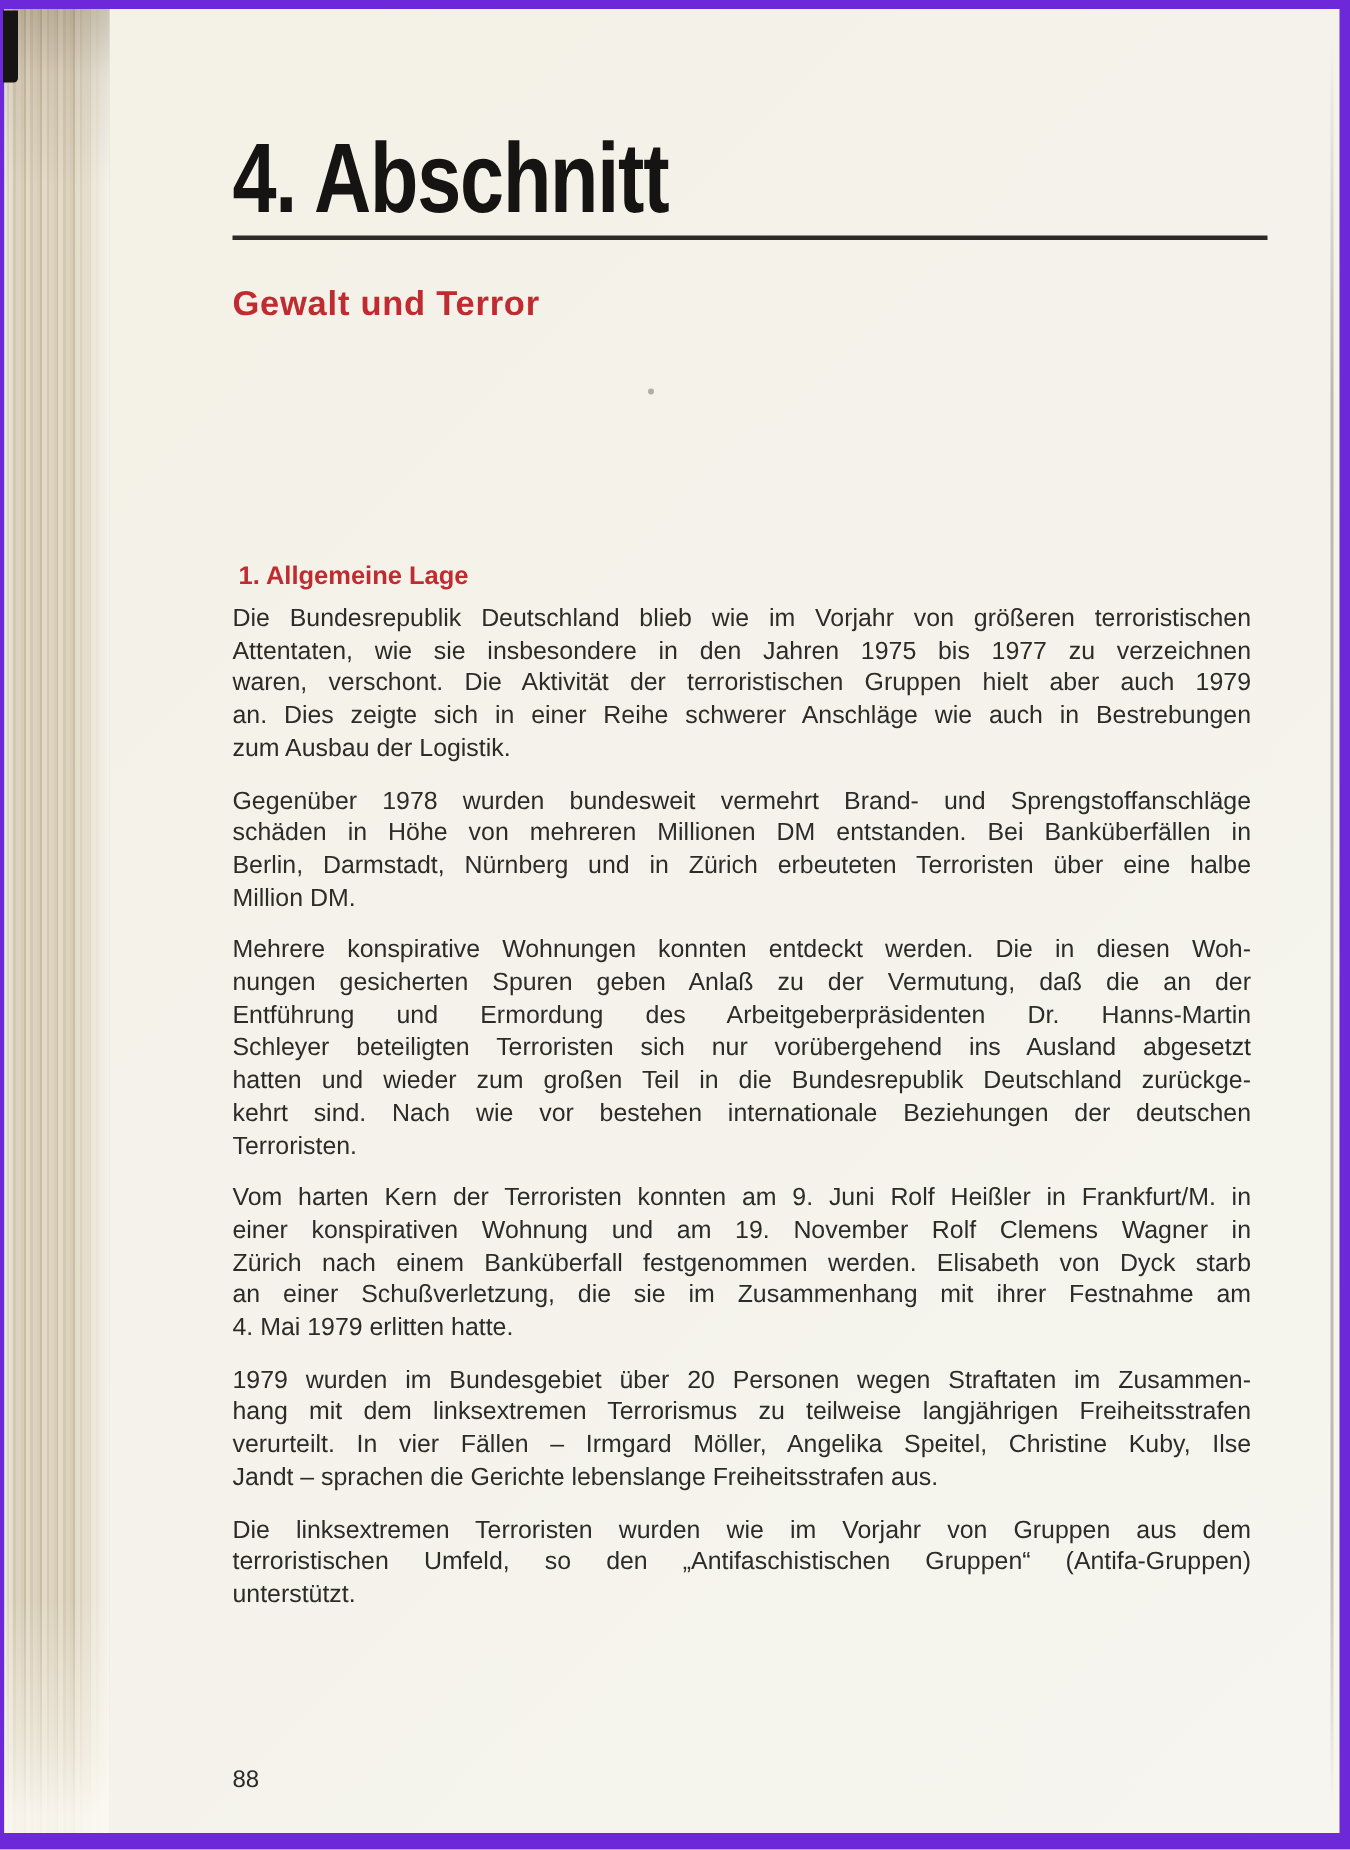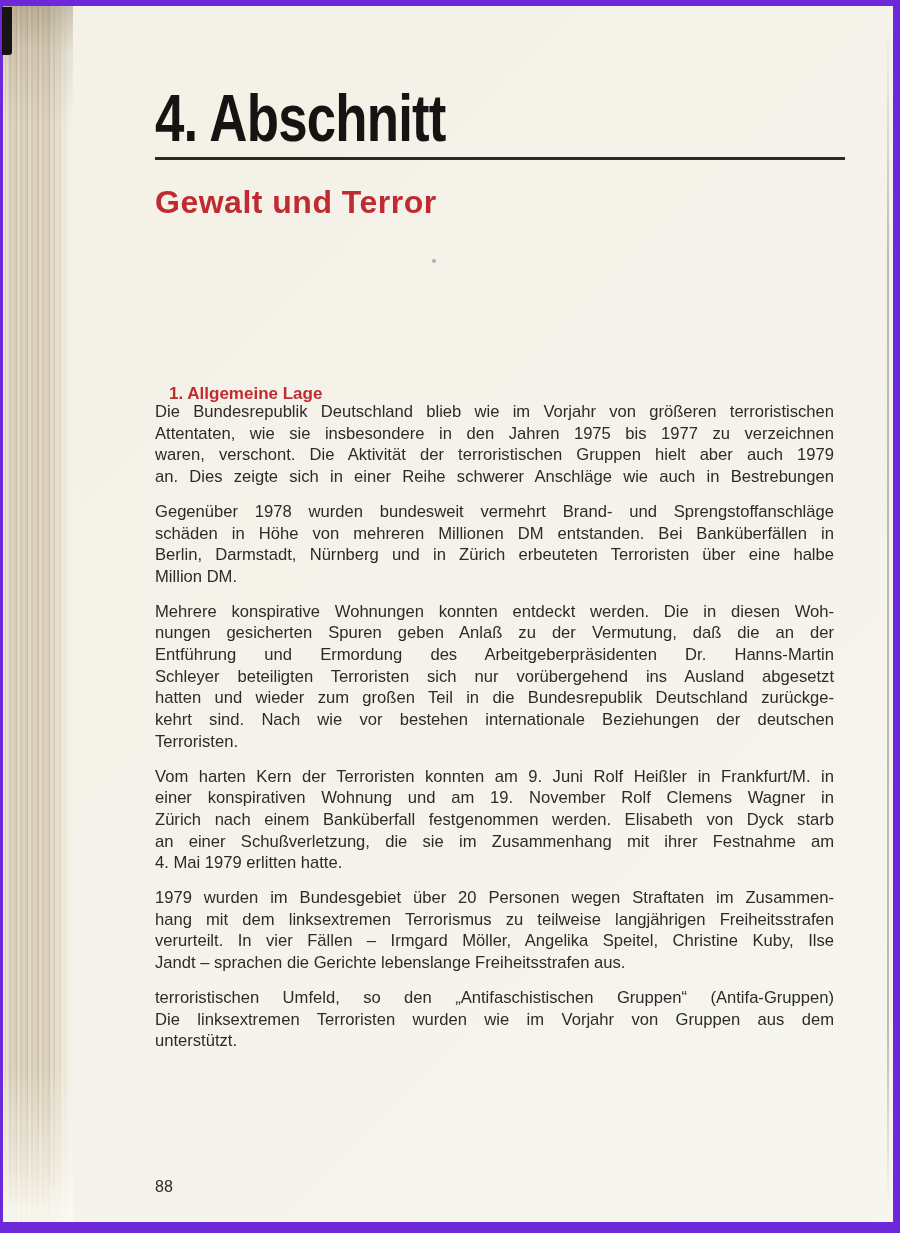--- a/index.html
+++ b/index.html
@@ -83,42 +83,42 @@
     left: 0;
     width: 690px;
     height: 3px;
     background: #2c2a27;
   }
   .chapter-title {
     position: absolute;
     top: 177px;
     left: 0;
     margin: 0;
-    font-size: 32px;
+    font-size: 23px;
     line-height: 38px;
     font-weight: bold;
     color: var(--accent-color, #bf2b30);
     letter-spacing: 0.5px;
     white-space: nowrap;
   }
   .artifact-dot {
     position: absolute;
     top: 253px;
     left: 277px; 
     width: 4px;
     height: 4px;
     border-radius: 50%;
     background: #8d8b84;
     opacity: 0.65;
   }
   .subsection-heading {
     position: absolute;
     top: 364px;
     left: 0;
-    margin: 14px;
+    margin: 4px;
     font-size: 17px;
     line-height: 20px;
     font-weight: bold;
     color: var(--accent-color, #bf2b30);
   }
   .paragraphs {
     position: absolute;
     top: 395px;
     left: 0;
     width: 683px;
@@ -164,20 +164,21 @@
       <div class="artifact-dot"></div>
 
       <h3 class="subsection-heading">1. Allgemeine Lage</h3>
 
       <div class="paragraphs" id="paragraphs">
           <div class="para">
             <div class="line">Die Bundesrepublik Deutschland blieb wie im Vorjahr von größeren terroristischen</div>
             <div class="line">Attentaten, wie sie insbesondere in den Jahren 1975 bis 1977 zu verzeichnen</div>
             <div class="line">waren, verschont. Die Aktivität der terroristischen Gruppen hielt aber auch 1979</div>
             <div class="line">an. Dies zeigte sich in einer Reihe schwerer Anschläge wie auch in Bestrebungen</div>
+            <div class="line final">zum Ausbau der Logistik.</div>
           </div>
           <div class="para">
             <div class="line">Gegenüber 1978 wurden bundesweit vermehrt Brand- und Sprengstoffanschläge</div>
             <div class="line">schäden in Höhe von mehreren Millionen DM entstanden. Bei Banküberfällen in</div>
             <div class="line">Berlin, Darmstadt, Nürnberg und in Zürich erbeuteten Terroristen über eine halbe</div>
             <div class="line final">Million DM.</div>
           </div>
           <div class="para">
             <div class="line">Mehrere konspirative Wohnungen konnten entdeckt werden. Die in diesen Woh-</div>
             <div class="line">nungen gesicherten Spuren geben Anlaß zu der Vermutung, daß die an der</div>
@@ -194,22 +195,22 @@
             <div class="line">an einer Schußverletzung, die sie im Zusammenhang mit ihrer Festnahme am</div>
             <div class="line final">4. Mai 1979 erlitten hatte.</div>
           </div>
           <div class="para">
             <div class="line">1979 wurden im Bundesgebiet über 20 Personen wegen Straftaten im Zusammen-</div>
             <div class="line">hang mit dem linksextremen Terrorismus zu teilweise langjährigen Freiheitsstrafen</div>
             <div class="line">verurteilt. In vier Fällen – Irmgard Möller, Angelika Speitel, Christine Kuby, Ilse</div>
             <div class="line final">Jandt – sprachen die Gerichte lebenslange Freiheitsstrafen aus.</div>
           </div>
           <div class="para">
+            <div class="line">Die linksextremen Terroristen wurden wie im Vorjahr von Gruppen aus dem</div>
             <div class="line">terroristischen Umfeld, so den „Antifaschistischen Gruppen“ (Antifa-Gruppen)</div>
-            <div class="line">Die linksextremen Terroristen wurden wie im Vorjahr von Gruppen aus dem</div>
             <div class="line final">unterstützt.</div>
           </div>
         </div>
 
       <div class="page-number">88</div>
     </div>
   </div>
 </div>
 
 </body></html>

